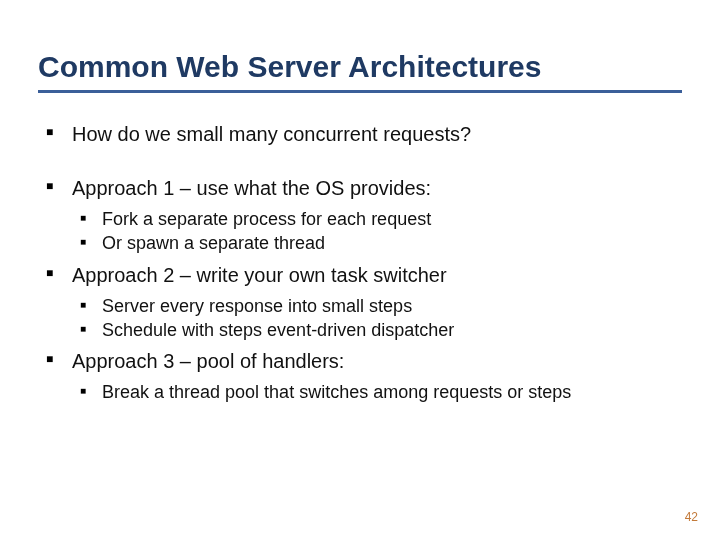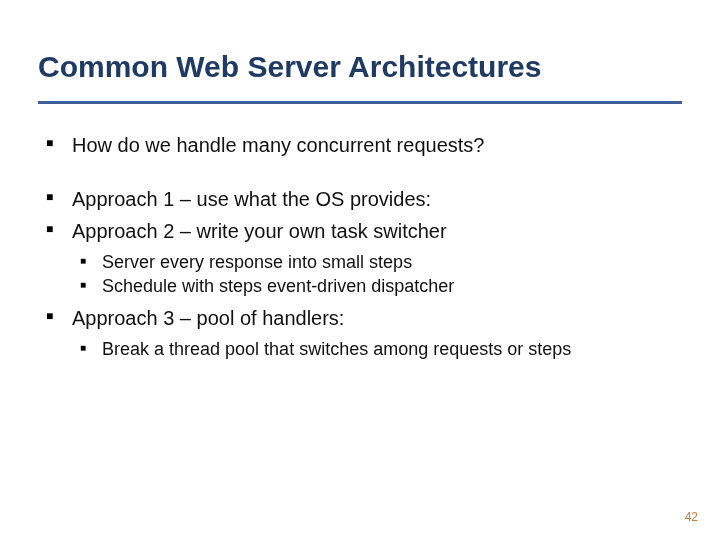--- a/index.html
+++ b/index.html
@@ -8,21 +8,21 @@
     font-family: "Gill Sans", "Gill Sans MT", "Segoe UI", sans-serif;
     background: #fff;
     color: #000;
     position: relative;
     padding: 50px 38px 0 38px;
   }
   .title {
     font-size: 30px;
     font-weight: 700;
     color: #1f3a63;
-    padding-bottom: 17px;
+    padding-bottom: 6px;
     border-bottom: 3px solid #3b5f99;
   }
   .content {
     margin-top: 28px;
     font-size: 20px;
     color: #111;
   }
   ul { list-style: none; }
   .lvl1 > li {
     position: relative;
@@ -66,25 +66,29 @@
   }
 </style>
 </head>
 <body>
 
 <h1 class="title">Common Web Server Architectures</h1>
 
 <div class="content">
   <ul class="lvl1">
     <li class="gap-after">
-      <span>How do we handle many concurrent requests?</span>
+      <span>How do we small many concurrent requests?</span>
     </li>
 
     <li class="tight">
       <span>Approach 1 – use what the OS provides:</span>
+      <ul class="lvl2">
+        <li><span>Fork a separate process for each request</span></li>
+        <li><span>Or spawn a separate thread</span></li>
+      </ul>
     </li>
 
     <li class="tight">
       <span>Approach 2 – write your own task switcher</span>
       <ul class="lvl2">
         <li><span>Server every response into small steps</span></li>
         <li><span>Schedule with steps event-driven dispatcher</span></li>
       </ul>
     </li>
 

